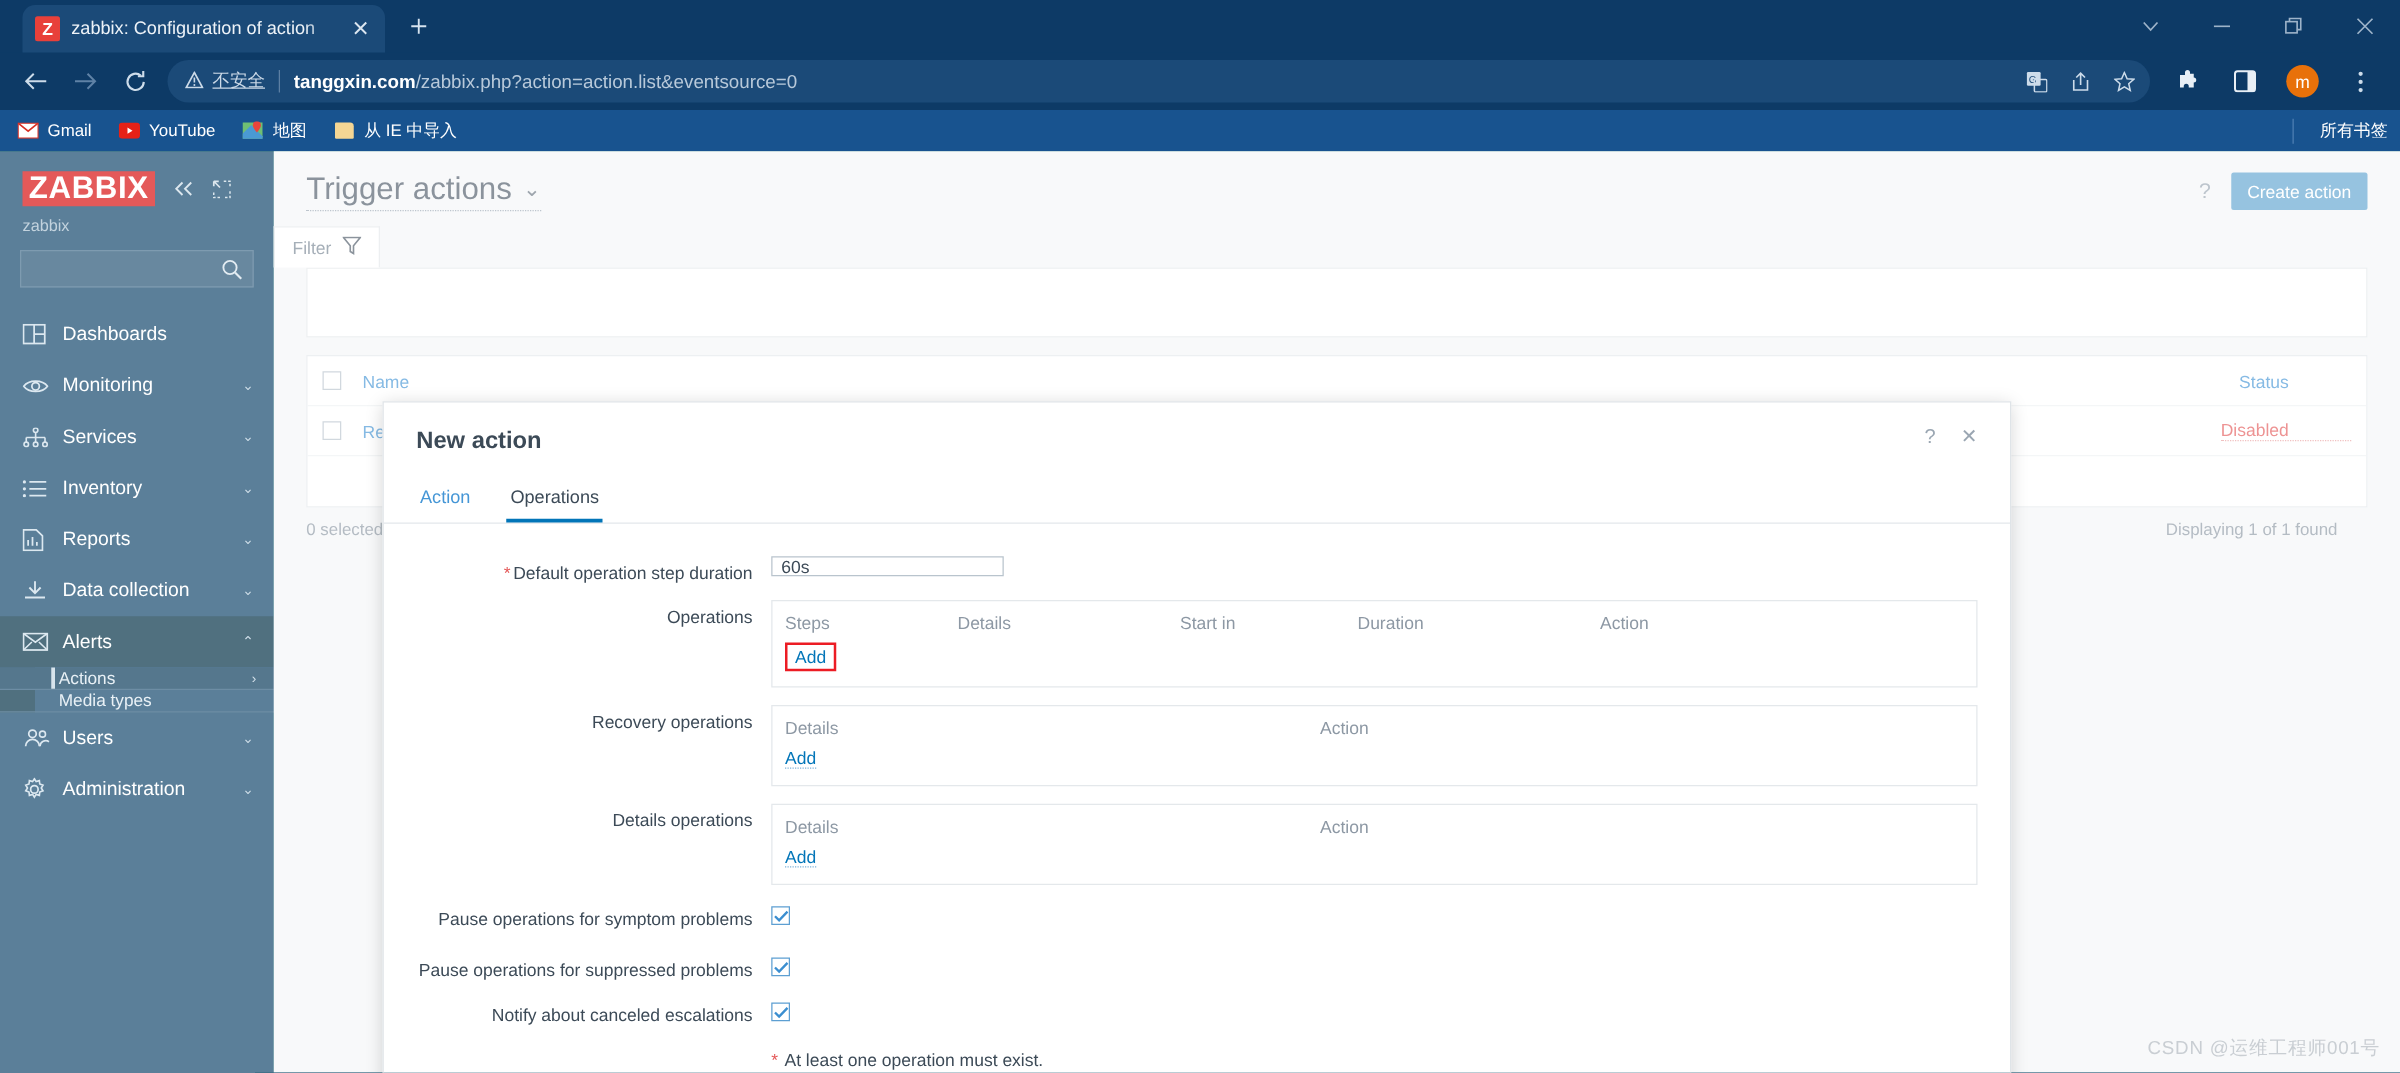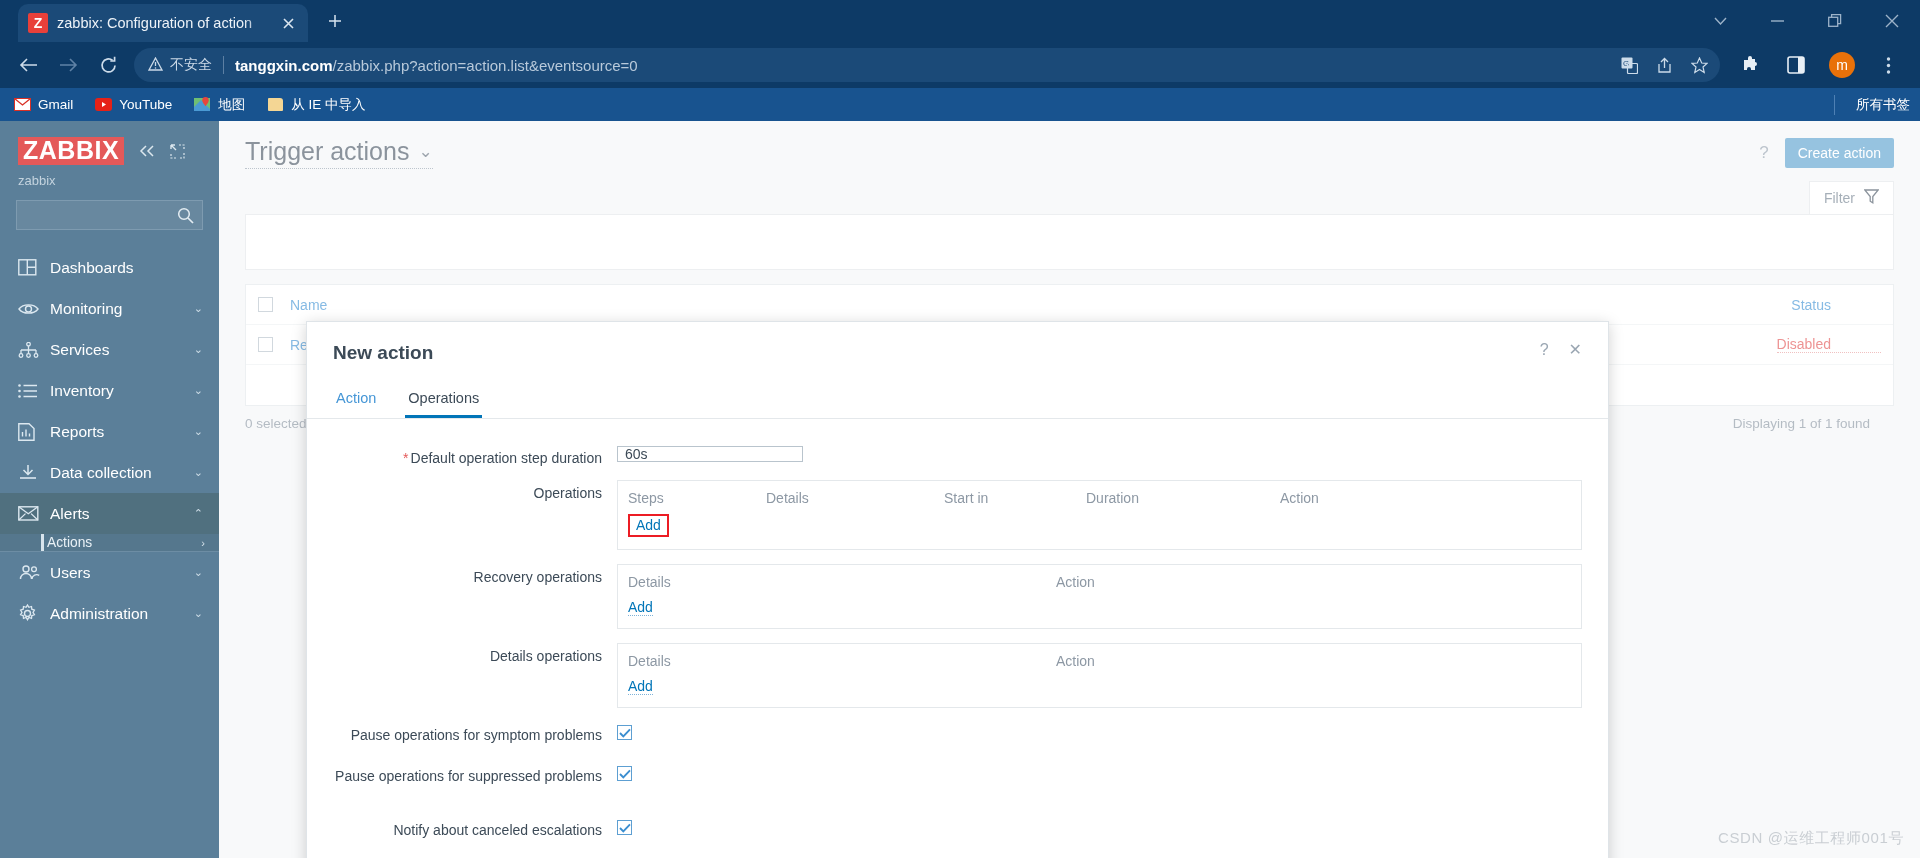--- a/index.html
+++ b/index.html
@@ -64,21 +64,21 @@
     width: 40px; height: 40px; border-radius: 50%;
     display: flex; align-items: center; justify-content: center;
     color: #cddcea; flex: none;
   }
   .omnibox {
     flex: 1; height: 34px; background: #1b4a78;
     border-radius: 17px; margin: 0 10px 0 6px;
     display: flex; align-items: center; padding: 0 14px;
     position: relative;
   }
-  .omni-warn { display: flex; align-items: center; color: #cbd9e7; font-size: 14px; flex: none; }
+  .omni-warn { display: flex; align-items: center; color: #cbd9e7; font-size: 14px; flex: none; text-decoration: underline; }
   .omni-warn svg { margin-right: 7px; }
   .omni-sep { width: 1px; height: 18px; background: #5c7fa3; margin: 0 11px; flex: none; }
   .omni-url { font-size: 15px; color: #b8c9da; white-space: nowrap; overflow: hidden; }
   .omni-url b { color: #ffffff; font-weight: 700; }
   .omni-icons { position: absolute; right: 12px; display: flex; align-items: center; gap: 18px; }
   .omni-icons .oi { color: #cddcea; display: flex; }
   .navbar-right { display: flex; align-items: center; gap: 6px; padding-right: 4px; }
   .avatar-m {
     width: 26px; height: 26px; border-radius: 50%; background: #e8710a;
     color: #fff; font-size: 14px; display: flex; align-items: center;
@@ -153,21 +153,21 @@
     border-bottom: 1px dotted #9aa6b2; padding-bottom: 2px;
     display: flex; align-items: center;
   }
   .pg-title .chev { font-size: 17px; margin-left: 9px; color: #6a7682; }
   .pg-header-right { display: flex; align-items: center; gap: 16px; }
   .help-q { color: #9aa6b2; font-size: 17px; }
   .btn-create {
     background: #5fa4d0; color: #fff; border: none; font-size: 14px;
     padding: 7px 13px; border-radius: 2px;
   }
-  .filter-tab-wrap { display:flex; justify-content:flex-end; padding: 12px 26px 0 0; }
+  .filter-tab-wrap { display:flex; padding: 12px 26px 0 0; }
   .filter-tab {
     background:#fff; border:1px solid #e3e7ea; border-bottom:none;
     padding: 7px 14px; display:flex; align-items:center; gap:9px;
     color:#768492; font-size:14px;
   }
   .filter-panel { height: 56px; background:#fff; border:1px solid #e3e7ea; margin: 0 26px; }
 
   .tablebox { margin: 14px 26px 0 26px; background: #fff; border: 1px solid #e4e8eb; }
   .tb-row { display:flex; align-items:center; height: 40px; padding: 0 12px; border-bottom: 1px solid #eef1f3; }
   .tb-row:last-child { border-bottom: none; }
@@ -510,20 +510,23 @@
           <span class="sbi-label">Alerts</span>
           <span class="sbi-arrow">⌃</span>
         </div>
 
         <div class="sb-sub" style="position:relative">
           <div class="sb-gutter" style="background:#50707f"></div>
           <div class="sb-subitem sel">
             <span>Actions</span>
             <span class="sbs-arrow">›</span>
           </div>
+          <div class="sb-subitem">
+            <span>Media types</span>
+          </div>
         </div>
 
         <div class="sb-item">
           <span class="sbi-icon">
             <svg width="22" height="15" viewBox="0 0 22 15">
                 <circle cx="8" cy="4" r="3" stroke="#dce8f0" stroke-width="1.4" fill="none"></circle>
                 <path d="M2.5 14 a5.5 5.5 0 0 1 11 0" stroke="#dce8f0" stroke-width="1.4" fill="none"></path>
                 <circle cx="16" cy="4.3" r="2.4" stroke="#dce8f0" stroke-width="1.3" fill="none"></circle>
                 <path d="M14 14 a4.6 4.6 0 0 1 7.2 -3.6" stroke="#dce8f0" stroke-width="1.3" fill="none"></path>
               </svg>
@@ -666,21 +669,21 @@
         <div class="frow" style="margin-bottom:20px">
           <div class="flabel">Pause operations for symptom problems</div>
           <div class="fval">
             <span class="chk">
               <svg width="12" height="10" viewBox="0 0 12 10">
                   <path d="M1 5 L4.3 8.3 L11 1.3" stroke="#3b8ed0" stroke-width="1.9" fill="none"></path>
                 </svg>
             </span>
           </div>
         </div>
-        <div class="frow" style="margin-bottom:33px">
+        <div class="frow" style="margin-bottom:15px">
           <div class="flabel">Pause operations for suppressed problems</div>
           <div class="fval">
             <span class="chk">
               <svg width="12" height="10" viewBox="0 0 12 10">
                   <path d="M1 5 L4.3 8.3 L11 1.3" stroke="#3b8ed0" stroke-width="1.9" fill="none"></path>
                 </svg>
             </span>
           </div>
         </div>
         <div class="frow" style="margin-bottom:20px">

